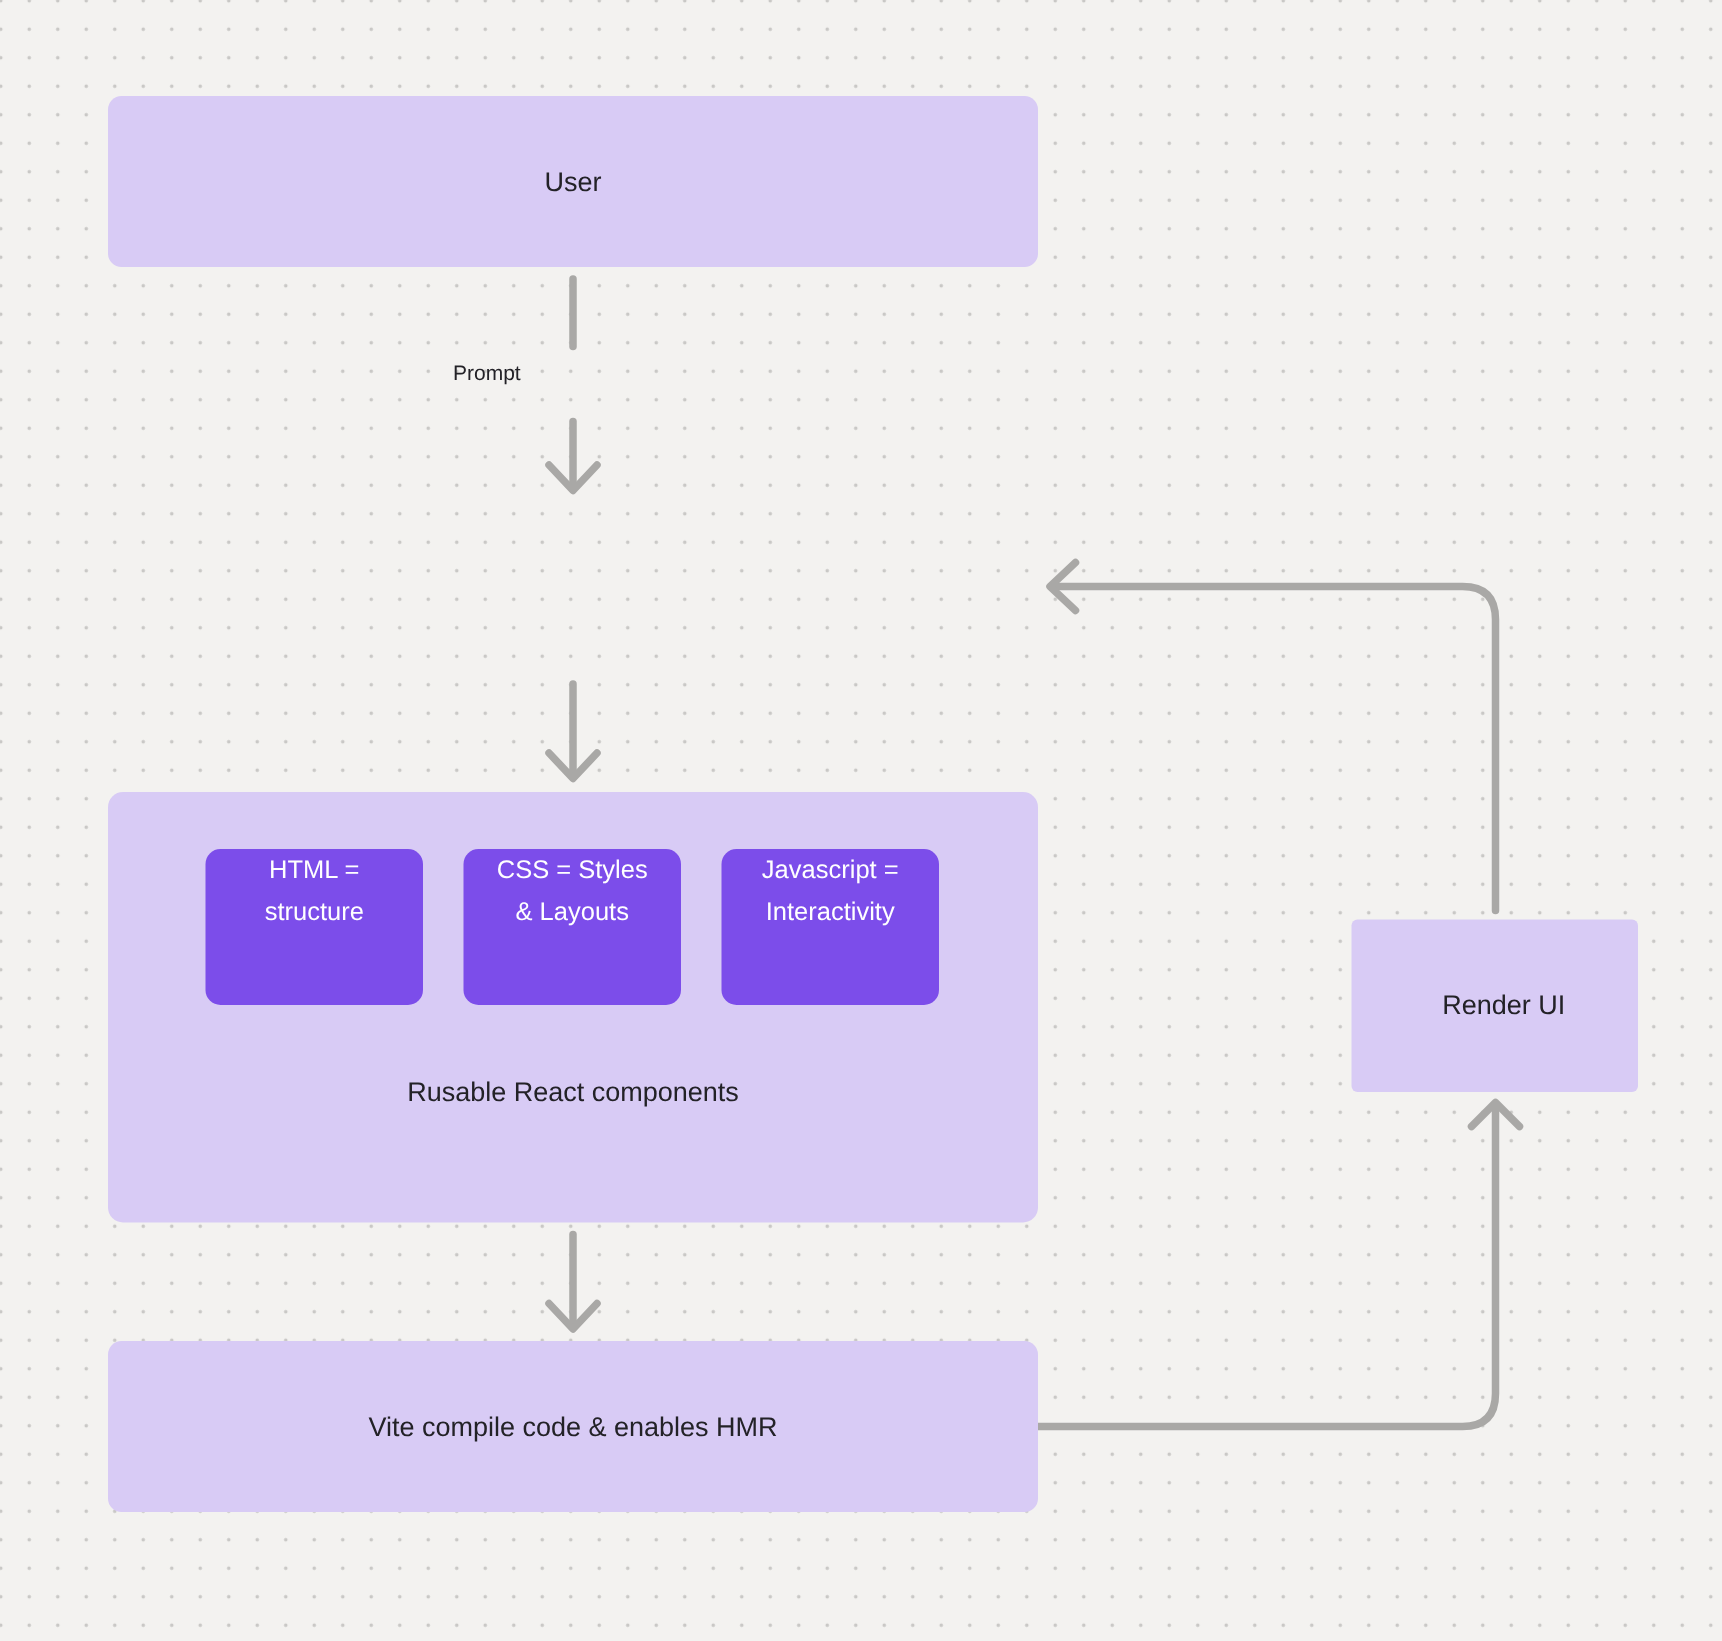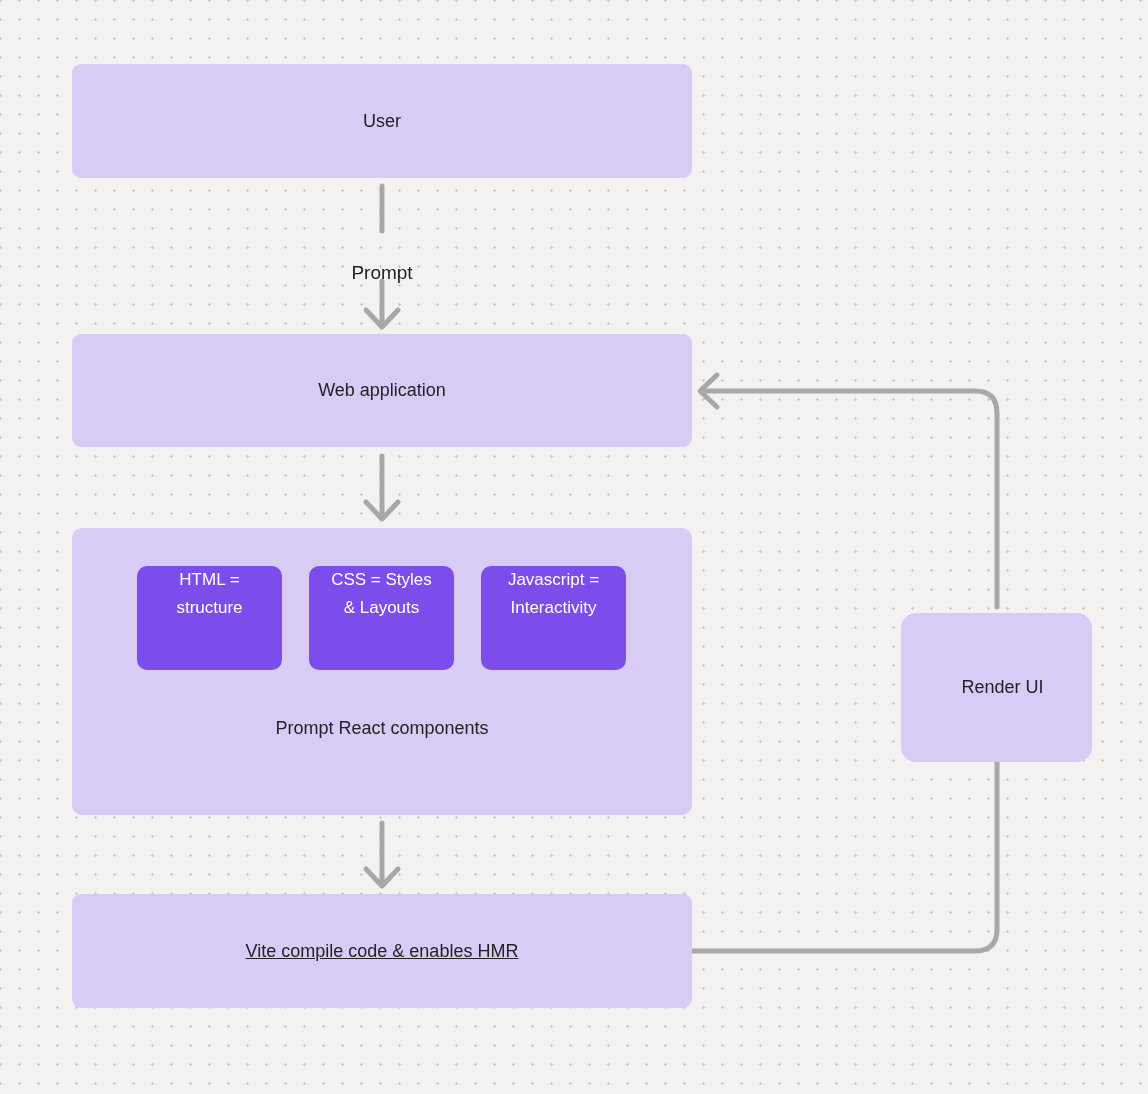--- a/index.html
+++ b/index.html
@@ -43,22 +43,22 @@
     justify-content:center;
     background:var(--node-fill);
     border-radius:9px;
     color:var(--text-dark);
     font-size:18px;
     text-align:center;
   }
   #node-user{left:72px;top:64px;width:620px;height:114px;}
   #node-webapp{left:72px;top:334px;width:620px;height:113px;}
   #node-components{left:72px;top:528px;width:620px;height:287px;border-radius:10px;}
-  #node-vite{left:72px;top:894px;width:620px;height:114px;text-decoration:underline;}
-  #node-render{left:901px;top:613px;width:191px;height:149px;border-radius:15px;padding-left:12px;}
+  #node-vite{left:72px;top:894px;width:620px;height:114px;}
+  #node-render{left:901px;top:613px;width:191px;height:115px;border-radius:4px;padding-left:12px;}
   .chip{
     position:absolute;
     top:38px;
     width:145px;
     height:104px;
     background:var(--chip-fill);
     border-radius:10px;
     color:var(--text-light);
     display:flex;
     align-items:flex-start;
@@ -77,24 +77,23 @@
     left:0;
     top:190px;
     width:100%;
     text-align:center;
     font-size:18px;
     color:var(--text-dark);
   }
   .edge-label{
     position:absolute;
     left:302px;
-    top:262px;
+    top:240px;
     width:160px;
-    text-align:center;
-    font-size:19px;
+    font-size:14px;
     color:var(--text-dark);
   }
 </style>
 </head>
 <body>
 
 <div class="canvas">
 
   <svg class="connectors" width="1148" height="1094" viewBox="0 0 1148 1094" aria-hidden="true">
     <path d="M382 186 V231"></path>
@@ -109,38 +108,35 @@
     <path d="M997 607 V413 Q997 391 975 391 H702"></path>
     <path d="M717 375 L700 391 L717 407"></path>
   </svg>
 
   <div class="node" id="node-user">
     <span>User</span>
   </div>
 
   <div class="edge-label">Prompt</div>
 
-  <div class="node" id="node-webapp">
-    <span>Web application</span>
-  </div>
 
   <div class="node" id="node-components">
     <div class="chip" id="chip-html">
       <span>HTML =
 structure</span>
     </div>
     <div class="chip" id="chip-js">
       <span>Javascript =
 Interactivity</span>
     </div>
     <div class="chip" id="chip-css">
       <span>CSS = Styles
 &amp; Layouts</span>
     </div>
-    <div class="components-caption">Prompt React components</div>
+    <div class="components-caption">Rusable React components</div>
   </div>
 
   <div class="node" id="node-vite">
     <span>Vite compile code &amp; enables HMR</span>
   </div>
 
   <div class="node" id="node-render">
     <span>Render UI</span>
   </div>
 

